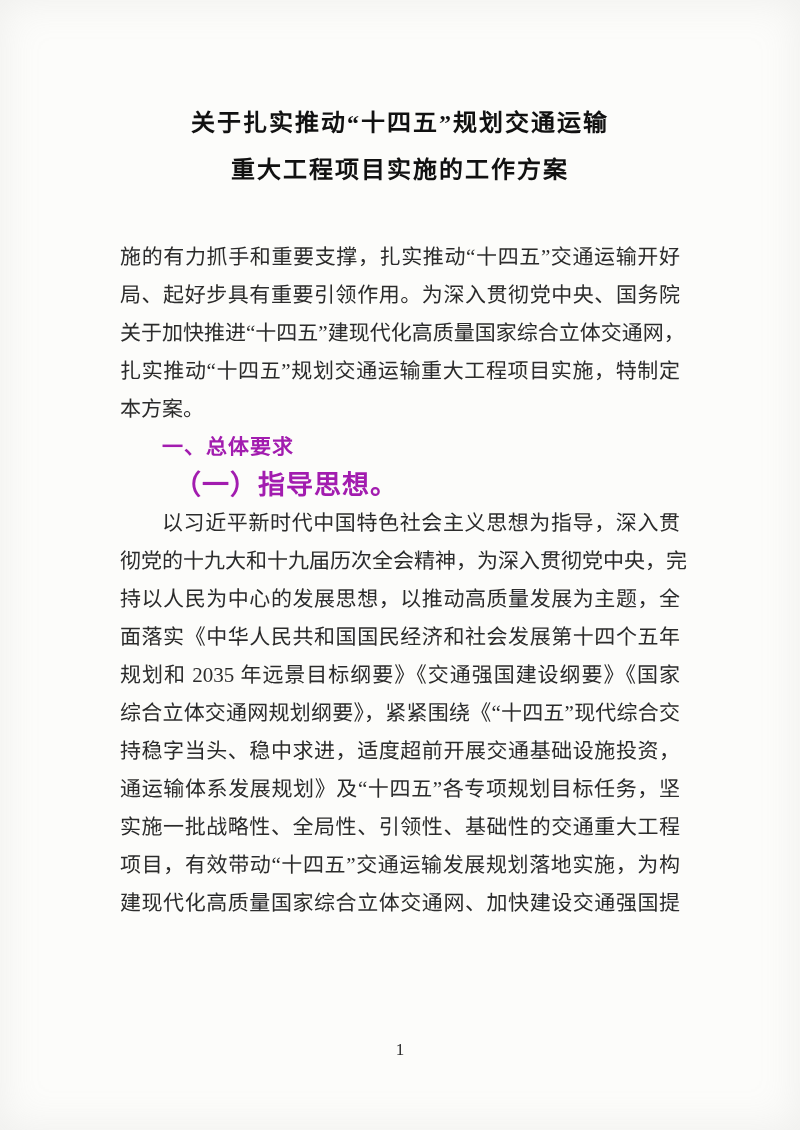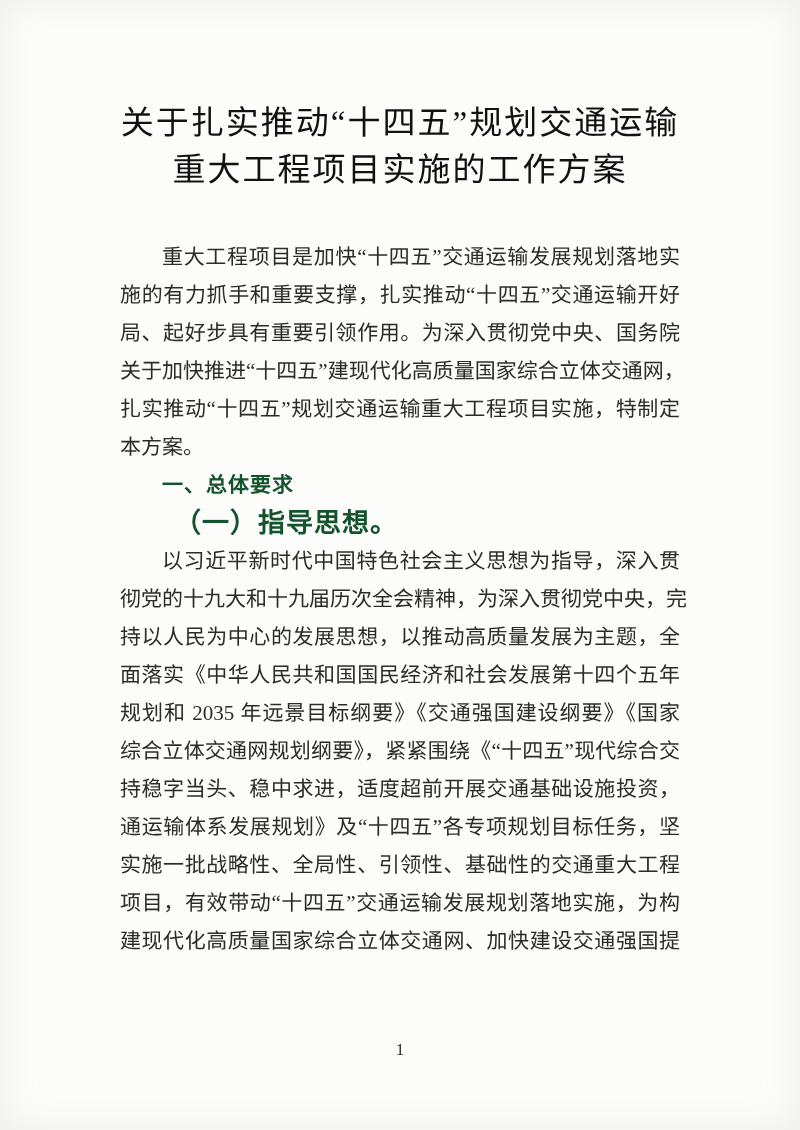--- a/index.html
+++ b/index.html
@@ -24,23 +24,23 @@
     content: "";
     position: absolute;
     inset: 0;
     pointer-events: none;
     box-shadow: inset 0 0 40px rgba(180,180,175,0.18);
   }
 
   .title-block {
     padding-top: 100px;
     text-align: center;
-    font-size: 33px;
+    font-size: 24px;
     line-height: 47px;
-    font-weight: 400;
+    font-weight: 700;
     letter-spacing: 2px;
     color: #111;
   }
 
   .body-block {
     margin-top: 44px;
     margin-left: 120px;
     margin-right: 120px;
     font-size: 21px;
     line-height: 38px;
@@ -55,21 +55,21 @@
 
   .line.first { text-indent: 2em; }
 
   .line.end {
     text-align-last: left;
     white-space: normal;
   }
 
   .heading {
     font-weight: 700;
-    color: #14532d;
+    color: #a21caf;
     text-indent: 2em;
     text-align: left;
     text-align-last: left;
     letter-spacing: 1px;
   }
 
   .heading.section {
     font-family: "Liberation Sans", "DejaVu Sans", sans-serif;
     font-size: 21px;
   }
@@ -94,21 +94,20 @@
 
 <div class="page">
 
   <div class="title-block">
     <div>关于扎实推动“十四五”规划交通运输</div>
     <div>重大工程项目实施的工作方案</div>
   </div>
 
   <div class="body-block">
 
-    <div class="line first">重大工程项目是加快“十四五”交通运输发展规划落地实</div>
     <div class="line">施的有力抓手和重要支撑，扎实推动“十四五”交通运输开好</div>
     <div class="line">局、起好步具有重要引领作用。为深入贯彻党中央、国务院</div>
     <div class="line">关于加快推进“十四五”建现代化高质量国家综合立体交通网，</div>
     <div class="line">扎实推动“十四五”规划交通运输重大工程项目实施，特制定</div>
     <div class="line end">本方案。</div>
 
     <div class="line heading section">一、总体要求</div>
     <div class="line heading subsection">（一）指导思想。</div>
 
     <div class="line first">以习近平新时代中国特色社会主义思想为指导，深入贯</div>

